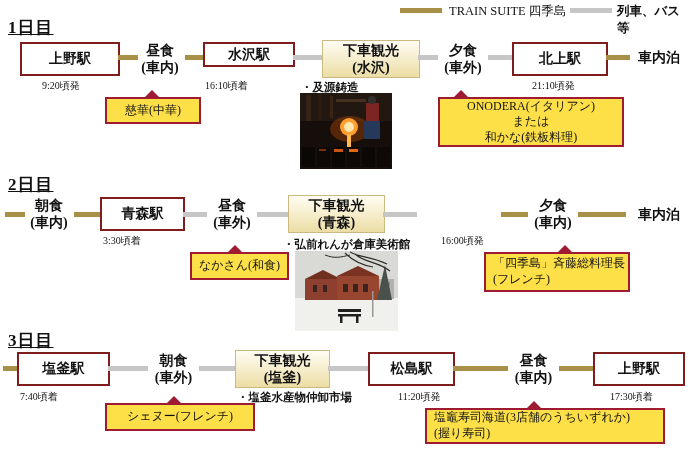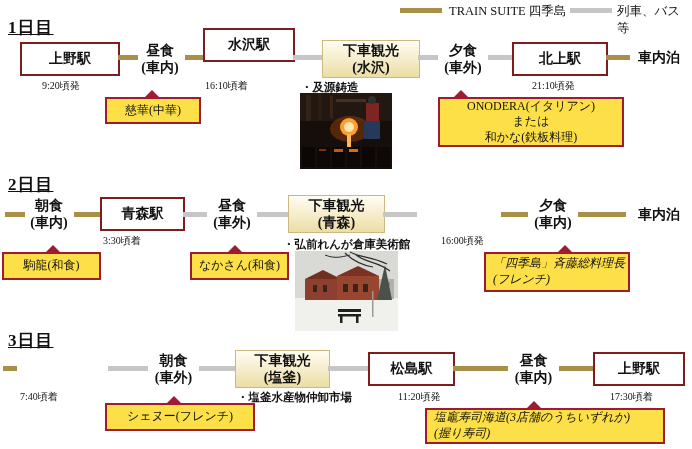--- a/index.html
+++ b/index.html
@@ -15,47 +15,47 @@
   .meal{display:flex;align-items:center;justify-content:center;text-align:center;font-size:14px;font-weight:bold;
         white-space:pre-line;line-height:1.25;}
   .goldbar{background:#a89048;height:5px;}
   .graybar{background:#c6c6c6;height:5px;}
   .time{font-size:10px;}
   .note{font-size:11.5px;font-weight:bold;}
   .overnight{font-size:14px;font-weight:bold;}
   .legendlabel{font-size:12.5px;}
   .callout{border:2px solid #9e1b32;background:#fde047;font-size:12px;line-height:1.3;white-space:pre-line;
            display:flex;align-items:center;justify-content:center;text-align:center;box-sizing:border-box;}
-  .callout.leftalign{justify-content:flex-start;text-align:left;padding-left:7px;font-style:italic;}
+  .callout.leftalign{justify-content:flex-start;text-align:left;padding-left:7px;}
   .arrow{position:absolute;top:-9px;width:0;height:0;border-left:9px solid transparent;
          border-right:9px solid transparent;border-bottom:9px solid #9e1b32;}
   .photo{display:block;}
 </style>
 </head>
 <body>
 
 <div id="canvas">
 
   <div class="abs goldbar" style="left:400px;top:8px;width:42px;"></div>
   <div class="abs legendlabel" style="left:449px;top:3px;">TRAIN SUITE 四季島</div>
   <div class="abs graybar" style="left:570px;top:8px;width:42px;"></div>
-  <div class="abs legendlabel" style="left:617px;top:3px;">列車、バス等</div>
+  <div class="abs legendlabel" style="left:617px;top:3px;font-weight:bold;">列車、バス等</div>
 
   <div class="abs daylabel" style="left:8px;top:16px;">1日目</div>
 
   <div class="abs station" style="left:20px;top:42px;width:100px;height:34px;">
     <span>上野駅</span>
   </div>
   <div class="abs goldbar" style="left:118px;top:55px;width:20px;"></div>
   <div class="abs meal" style="left:133px;top:40px;width:54px;height:38px;">
     <span>昼食
 (車内)</span>
   </div>
   <div class="abs goldbar" style="left:185px;top:55px;width:20px;"></div>
-  <div class="abs station" style="left:203px;top:28px;width:92px;height:34px;">
+  <div class="abs station" style="left:203px;top:42px;width:92px;height:25px;">
     <span>水沢駅</span>
   </div>
   <div class="abs graybar" style="left:293px;top:55px;width:31px;"></div>
   <div class="abs tour" style="left:322px;top:40px;width:98px;height:38px;">
     <span>下車観光
 (水沢)</span>
   </div>
   <div class="abs graybar" style="left:418px;top:55px;width:20px;"></div>
   <div class="abs meal" style="left:436px;top:40px;width:54px;height:38px;">
     <span>夕食
@@ -137,24 +137,20 @@
     <span>夕食
 (車内)</span>
   </div>
   <div class="abs goldbar" style="left:578px;top:212px;width:48px;"></div>
   <div class="abs overnight" style="left:638px;top:206px;">車内泊</div>
 
   <div class="abs time" style="left:103px;top:234px;">3:30頃着</div>
   <div class="abs time" style="left:441px;top:234px;">16:00頃発</div>
   <div class="abs note" style="left:283px;top:237px;">・弘前れんが倉庫美術館</div>
 
-  <div class="abs callout" style="left:2px;top:252px;width:99px;height:28px;">
-    <span class="arrow" style="left:40px;"></span>
-    <span>駒龍(和食)</span>
-  </div>
   <div class="abs callout" style="left:190px;top:252px;width:99px;height:28px;">
     <span class="arrow" style="left:34px;"></span>
     <span>なかさん(和食)</span>
   </div>
   <div class="abs callout leftalign" style="left:484px;top:252px;width:146px;height:40px;">
     <span class="arrow" style="left:70px;"></span>
     <span>「四季島」斉藤総料理長
 (フレンチ)</span>
   </div>
 
@@ -179,20 +175,23 @@
     <rect x="77" y="40" width="1.5" height="26" fill="#9a9894"></rect>
     <rect x="43" y="58" width="23" height="3" fill="#1f1f1d"></rect>
     <rect x="43" y="63" width="23" height="2.5" fill="#1f1f1d"></rect>
     <rect x="45" y="65" width="2.5" height="7" fill="#1f1f1d"></rect>
     <rect x="61" y="65" width="2.5" height="7" fill="#1f1f1d"></rect>
   </svg>
 
   <div class="abs daylabel" style="left:8px;top:329px;text-align:right;">3日目</div>
 
   <div class="abs goldbar" style="left:3px;top:366px;width:14px;"></div>
+  <div class="abs station" style="left:17px;top:352px;width:93px;height:34px;">
+    <span>塩釜駅</span>
+  </div>
   <div class="abs graybar" style="left:108px;top:366px;width:40px;"></div>
   <div class="abs meal" style="left:146px;top:350px;width:55px;height:38px;">
     <span>朝食
 (車外)</span>
   </div>
   <div class="abs graybar" style="left:199px;top:366px;width:36px;"></div>
   <div class="abs tour" style="left:235px;top:350px;width:95px;height:38px;">
     <span>下車観光
 (塩釜)</span>
   </div>

